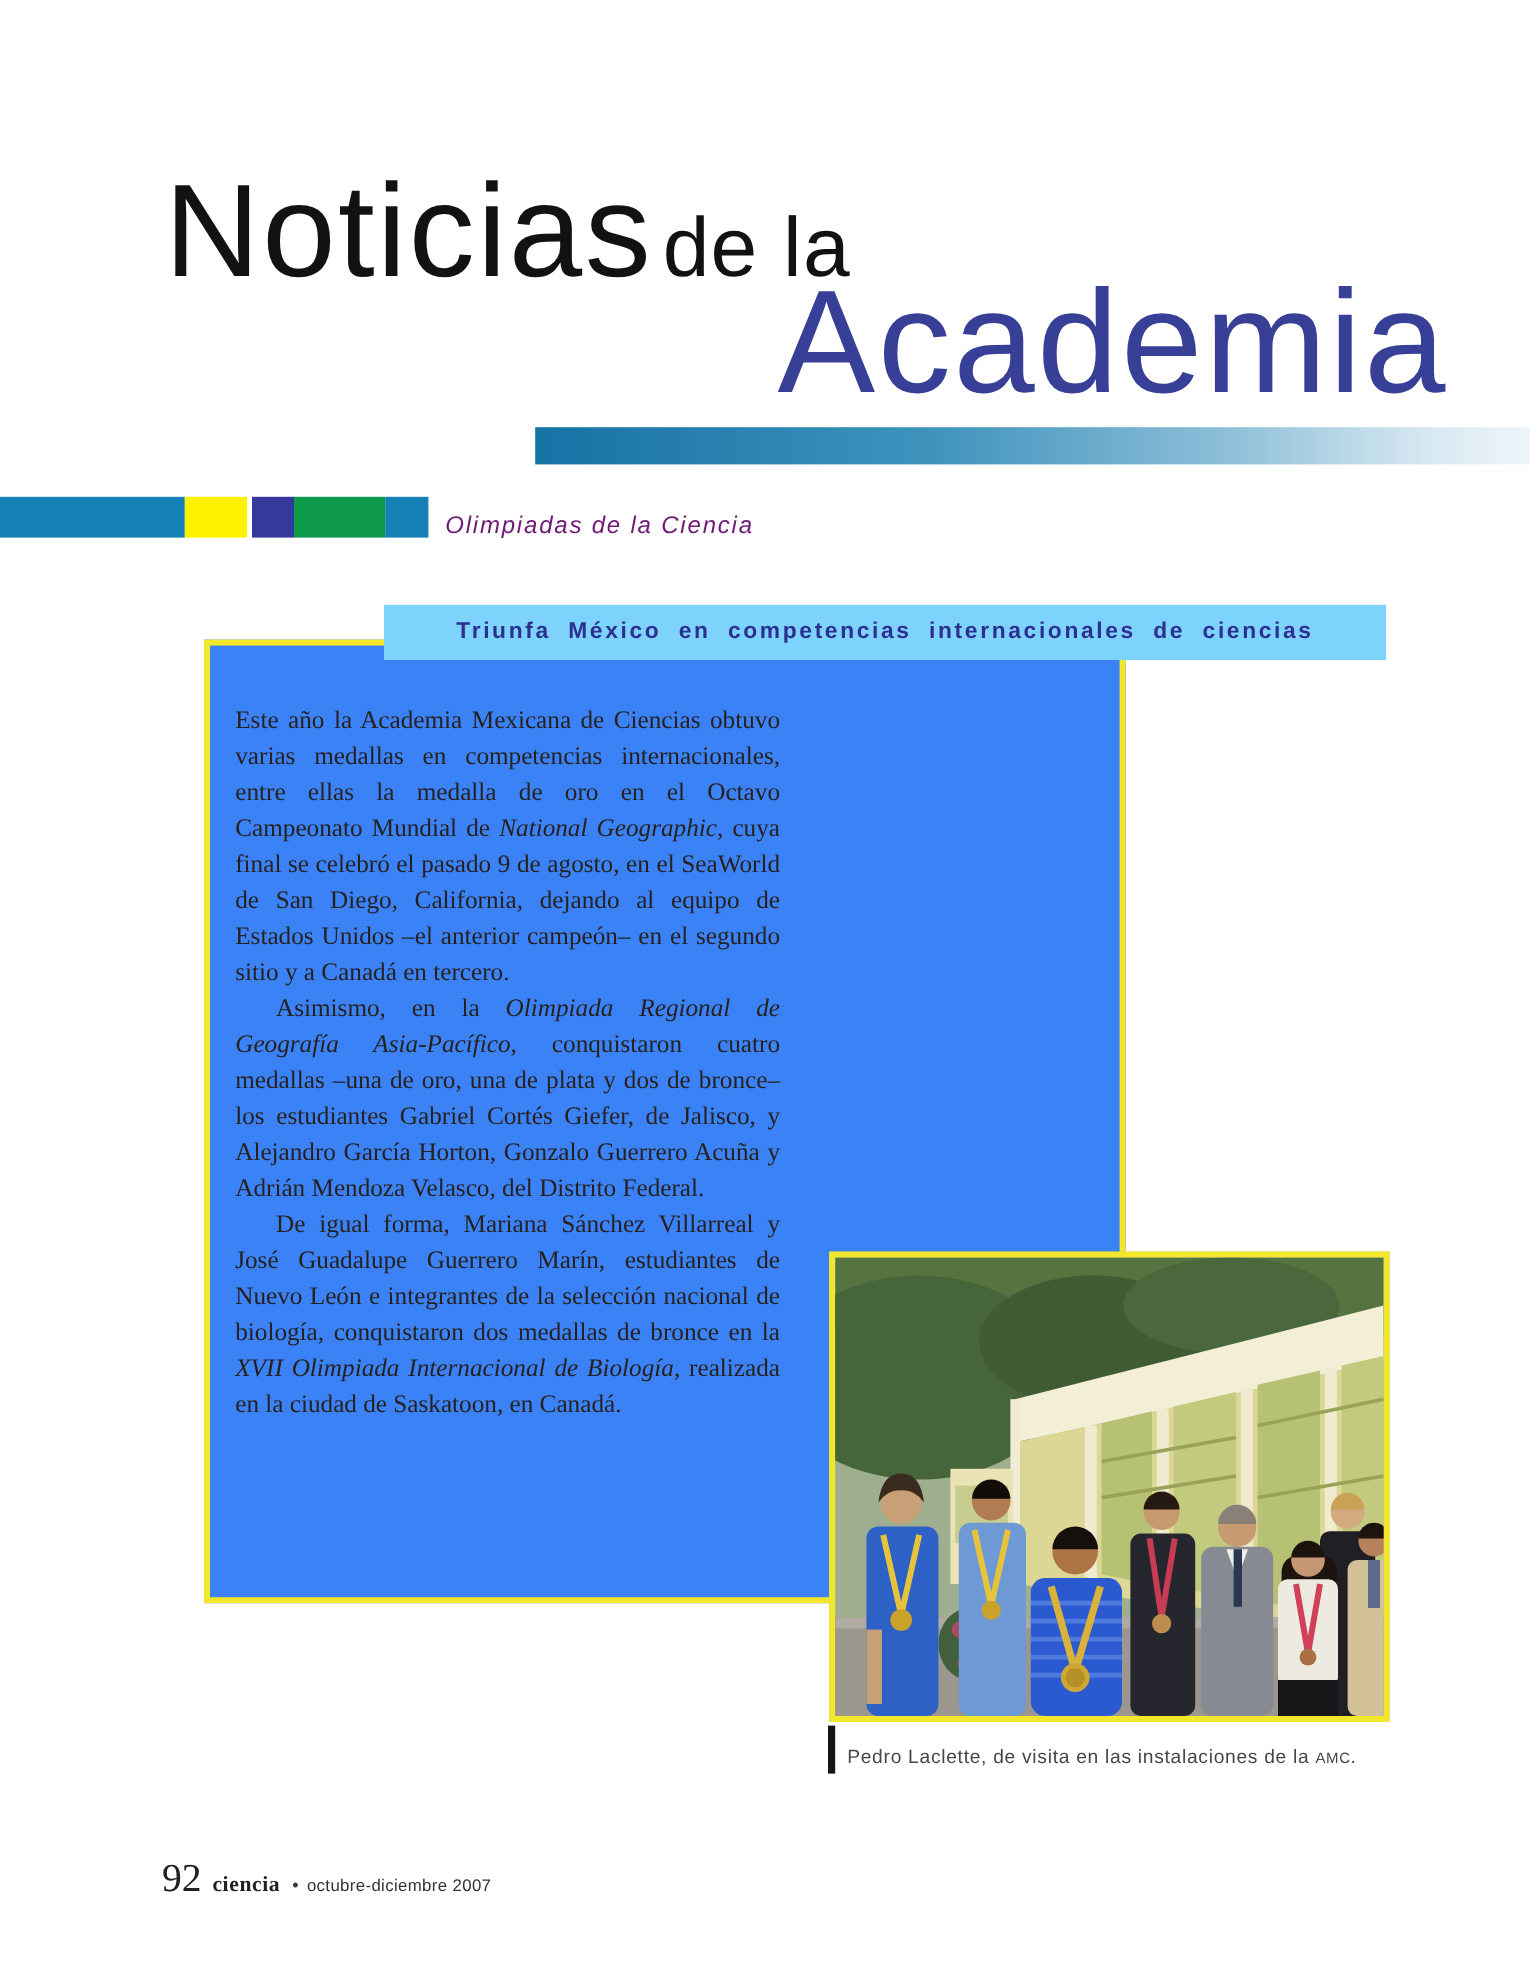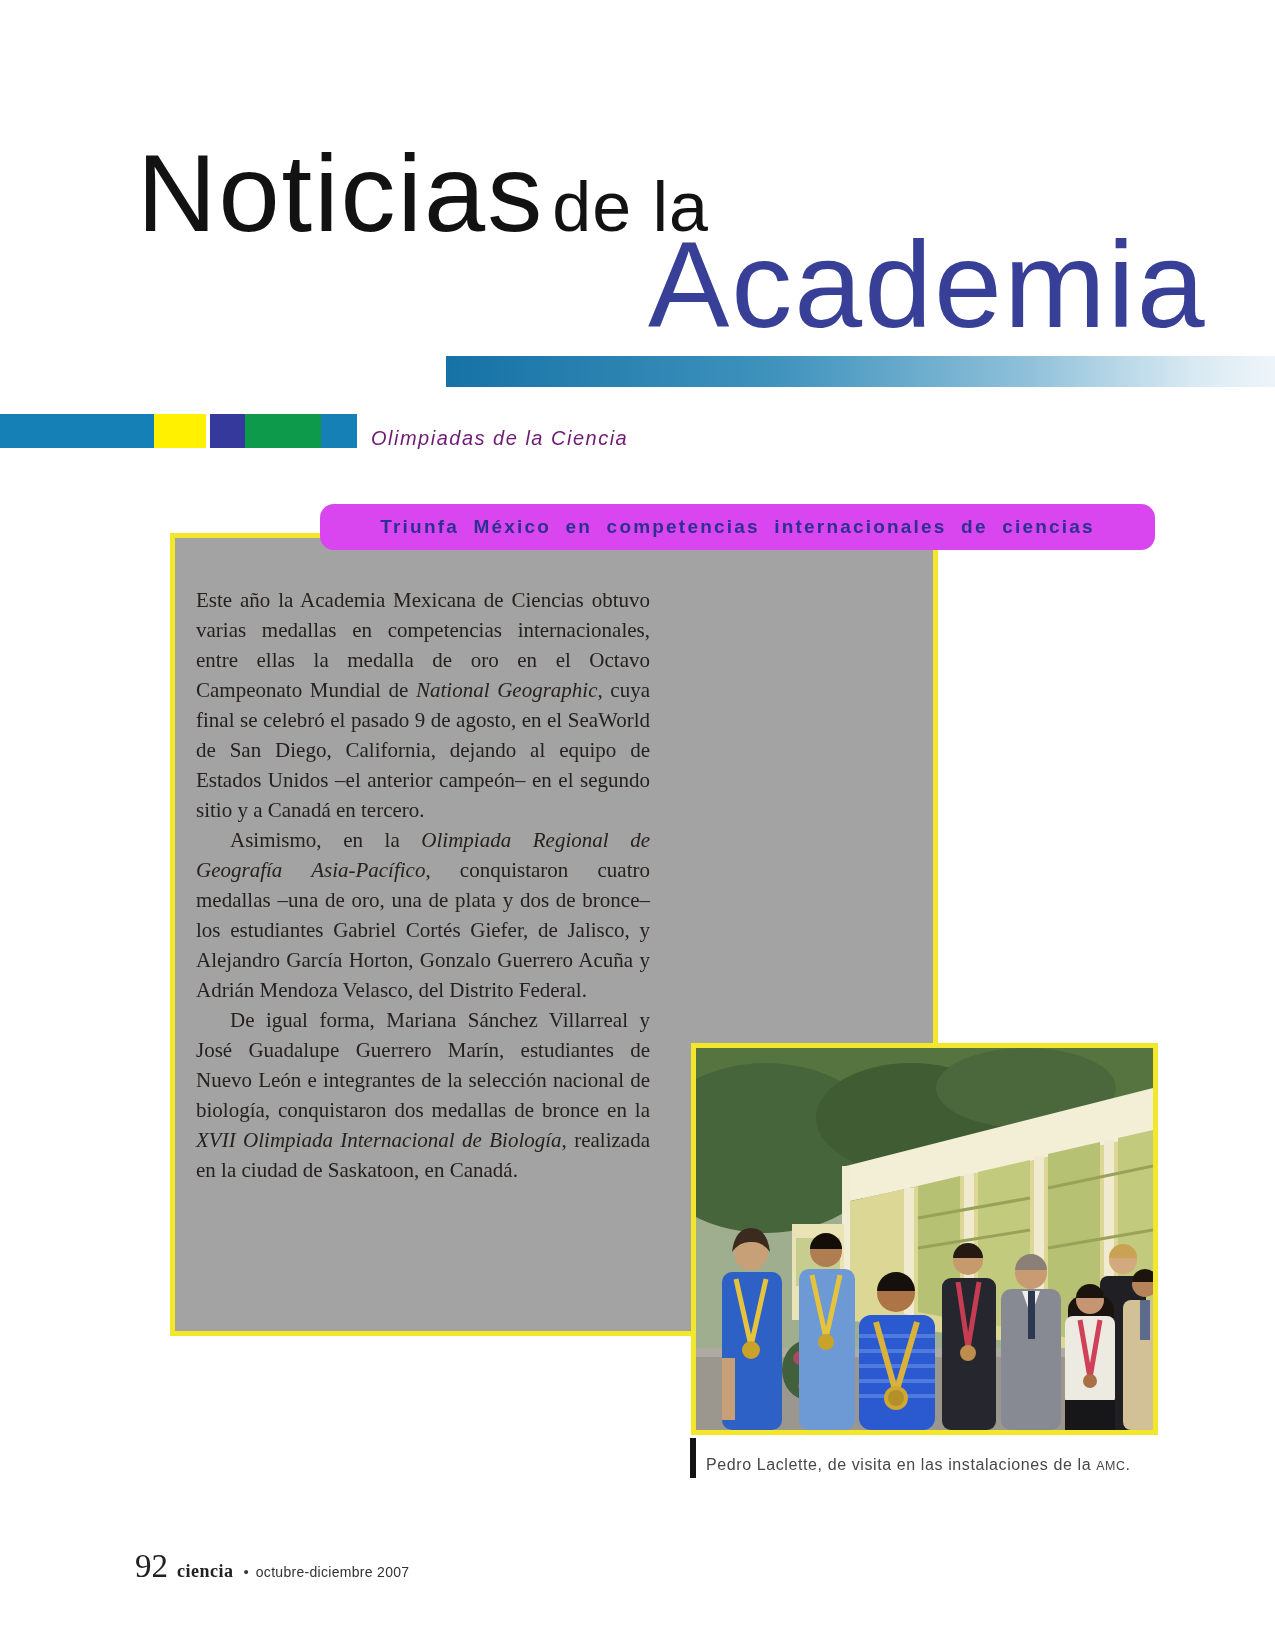--- a/index.html
+++ b/index.html
@@ -17,28 +17,28 @@
   .gradient-bar{position:absolute;left:446px;top:356px;width:829px;height:31px;
     background:linear-gradient(to right,#1672a5 0%,#3f93bd 40%,#8fc0d9 70%,#d8e9f2 90%,#eef5f9 100%);}
 
   
   .stripe{position:absolute;left:0;top:414px;height:34px;display:flex;}
   .stripe div{height:100%;}
   .kicker{position:absolute;left:371px;top:427px;font-style:italic;font-size:20px;
     color:#701a75;letter-spacing:1.5px;}
 
   
-  .headline-bar{position:absolute;left:320px;top:504px;width:835px;height:46px;background:#d946ef;
-    display:flex;align-items:center;justify-content:center;z-index:3;border-radius:14px;}
+  .headline-bar{position:absolute;left:320px;top:504px;width:835px;height:46px;background:#7dd3fc;
+    display:flex;align-items:center;justify-content:center;z-index:3;}
   .headline-bar span{color:#2d3091;font-weight:bold;font-size:19px;letter-spacing:2.2px;
     word-spacing:7px;font-family:"Liberation Sans",sans-serif;}
 
   
   .article-box{position:absolute;left:170px;top:533px;width:768px;height:803px;box-sizing:border-box;
-    background:#a3a3a3;border:5px solid #f3e72b;z-index:1;}
+    background:#3b82f6;border:5px solid #f3e72b;z-index:1;}
   .article-body{box-sizing:border-box;width:100%;height:100%;padding:47px 20px 0 21px;
     font-family:"Liberation Serif","DejaVu Serif",serif;font-size:21px;line-height:30px;
     color:#26211f;text-align:justify;overflow:hidden;}
   .article-body p{margin:0;}
   .article-body p.indent{text-indent:34px;}
   .photo-spacer{float:right;width:263px;height:288px;margin-top:458px;}
   .it{font-style:italic;}
   .sc{font-size:0.78em;letter-spacing:0.5px;}
 
   

